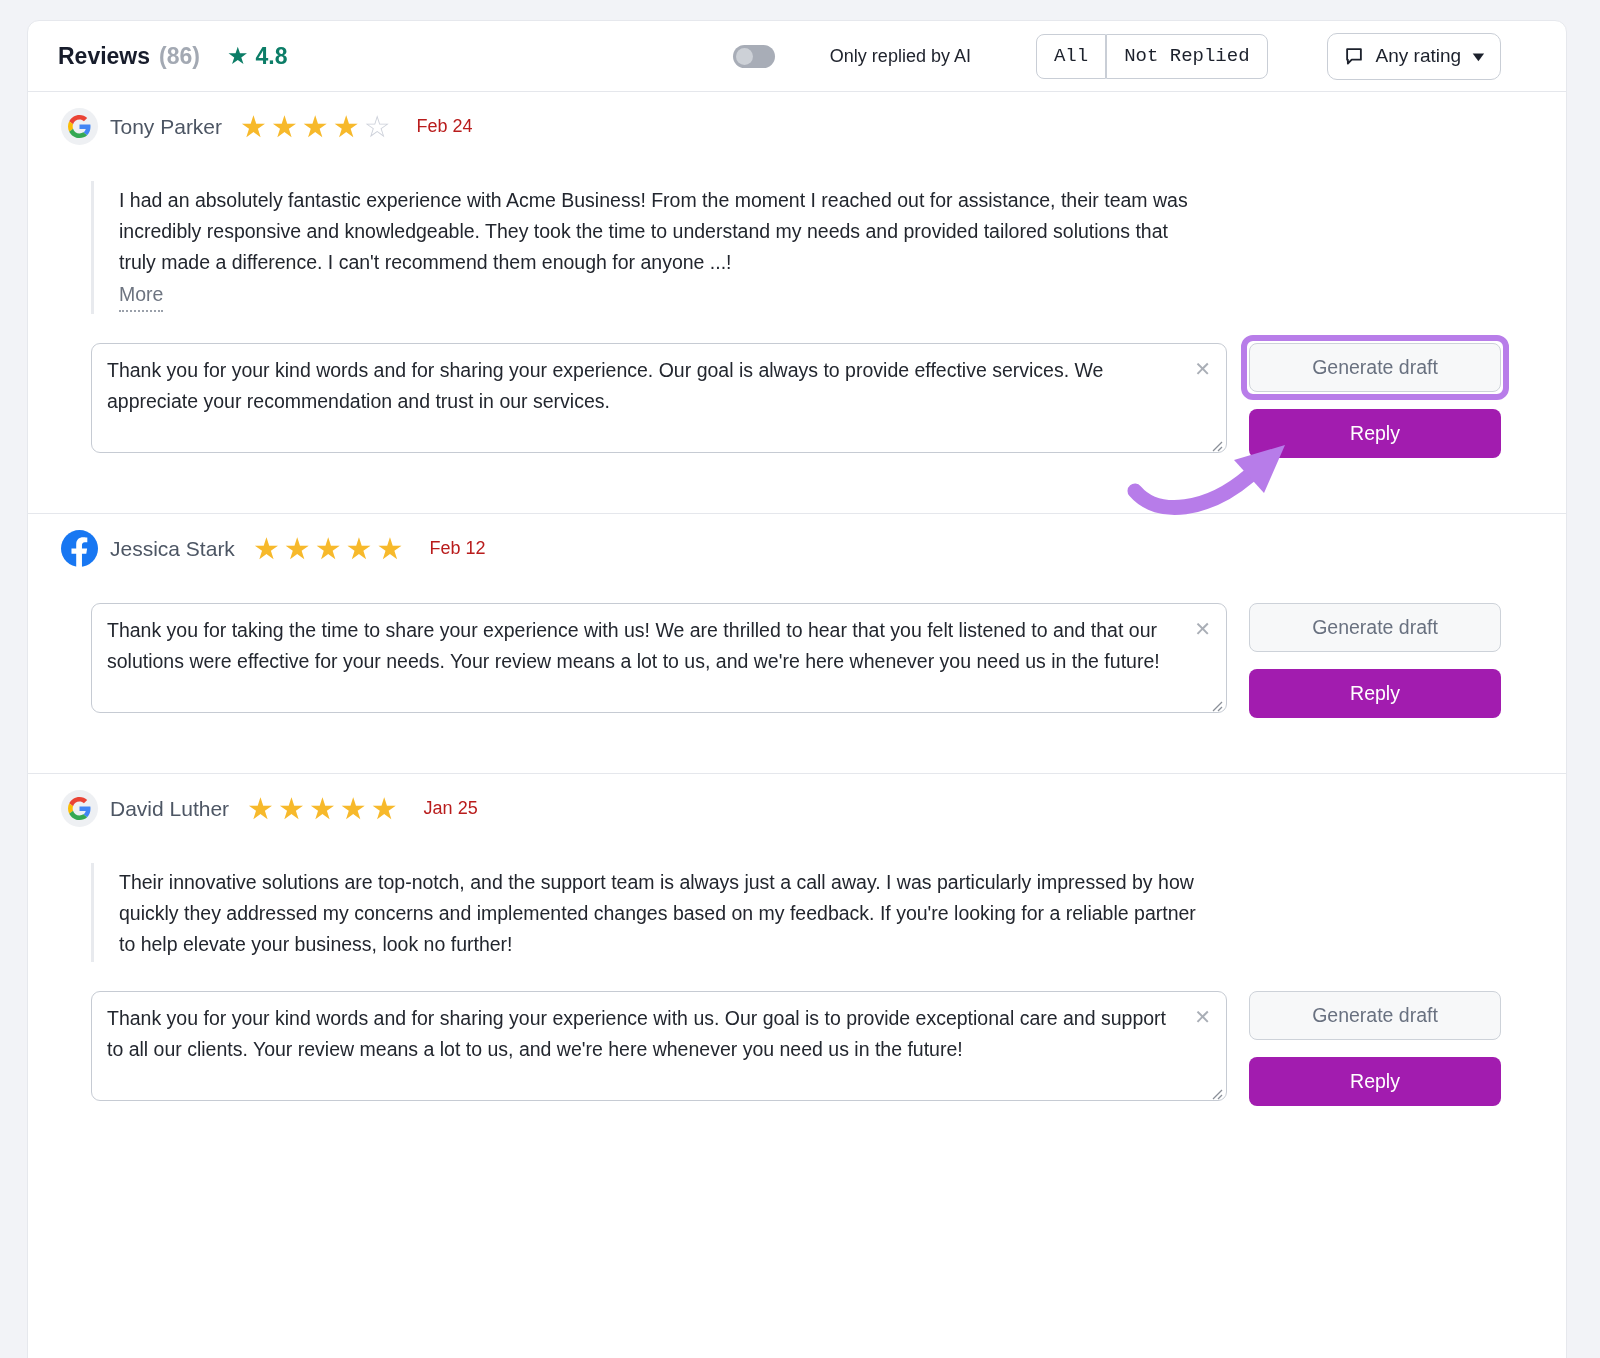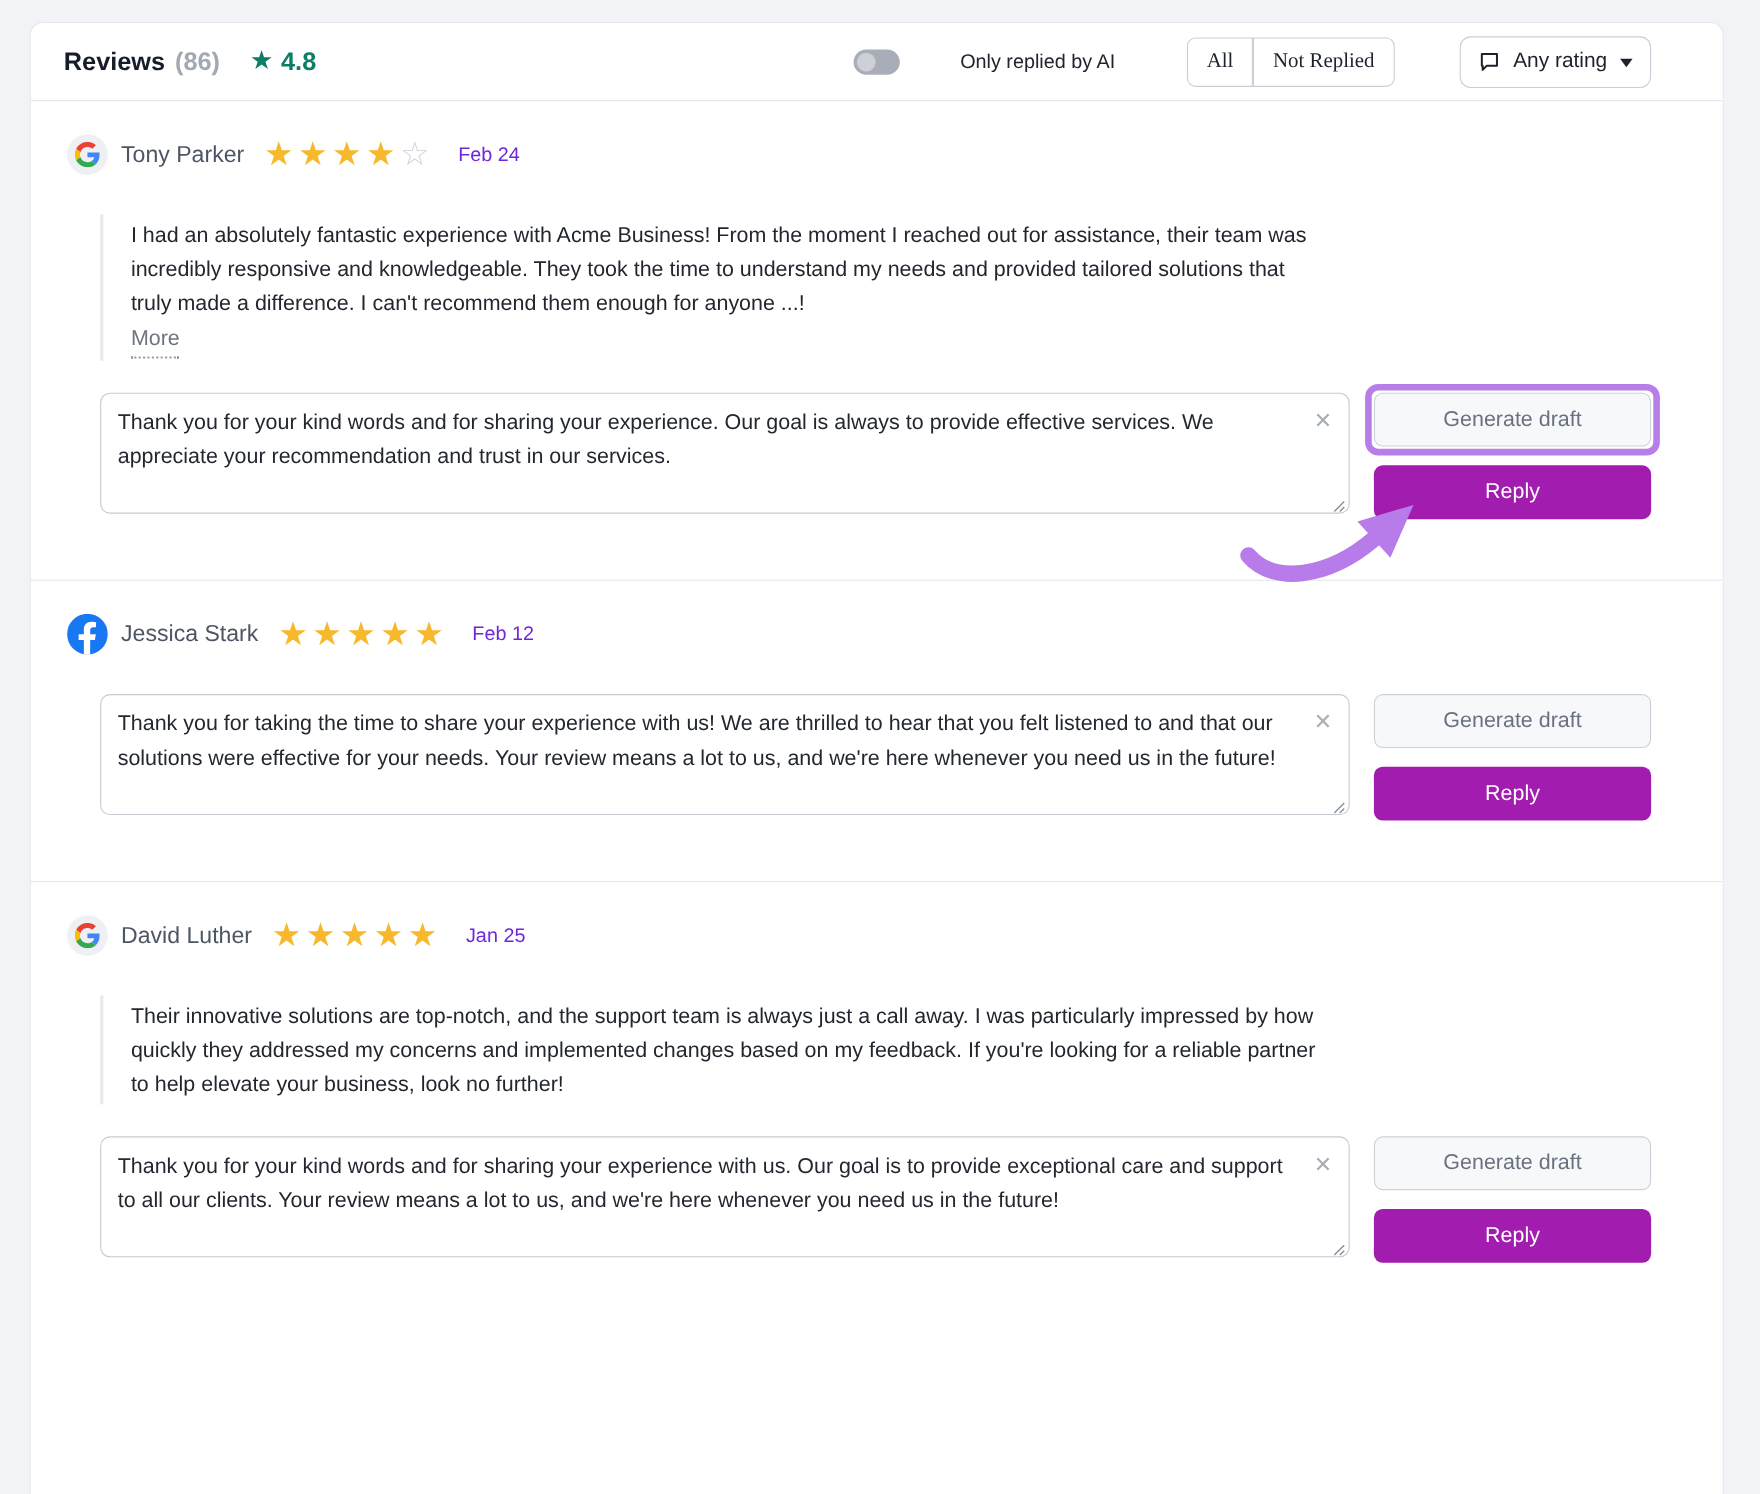--- a/index.html
+++ b/index.html
@@ -17,39 +17,39 @@
   .hd-star{color:#0c7d67;font-size:24px;line-height:1;}
   .hd-score{font-size:23px;font-weight:700;color:#0c7d67;}
   .hd-right{display:flex;align-items:center;gap:43px;}
   .toggle{width:42px;height:23px;border-radius:12px;background:#a8adb7;position:relative;
     margin-right:12px;cursor:pointer;border:none;}
   .toggle .knob{position:absolute;left:3px;top:3px;width:17px;height:17px;border-radius:50%;
     background:#cdd1d7;}
   .toggle-label{font-size:18px;color:#20242e;margin-right:22px;}
   .seg{display:flex;margin-right:16px;}
   .seg .tab{height:45px;padding:0 17px;display:flex;align-items:center;font-size:19px;
-    color:#1c212c;background:#fff;border:1px solid #c9ced6;cursor:pointer;font-family:Liberation Serif, serif;}
+    color:#1c212c;background:#fff;border:1px solid #c9ced6;cursor:pointer;font-family:Liberation Mono, monospace;}
   .tab-all{border-radius:8px 0 0 8px;background:#e7f3fd;border-color:#3187ef;position:relative;z-index:1;}
   .tab-nr{border-radius:0 8px 8px 0;border-left:none;}
   .rating-filter{display:flex;align-items:center;gap:11px;height:47px;padding:0 15px;
     border:1px solid #c9ced6;border-radius:10px;background:#fff;font-size:19px;color:#1c212c;
     cursor:pointer;font-family:inherit;}
   .chev{font-size:13px;color:#1c212c;transform:scaleX(1.5);}
   
-  .review{border-top:1px solid #e5e7ec;padding:30px 65px 55px 33px;}
+  .review{border-top:1px solid #e5e7ec;padding:16px 65px 55px 33px;}
   .review-head{display:flex;align-items:center;margin-bottom:36px;}
   .avatar{width:37px;height:37px;border-radius:50%;display:flex;align-items:center;
     justify-content:center;margin-right:12px;flex:0 0 37px;}
   .avatar.g{background:#eef0f3;}
   .avatar svg{display:block;}
   .name{font-size:21px;color:#4d5664;margin-right:18px;}
   .stars{font-size:30px;letter-spacing:4px;line-height:1;margin-right:22px;white-space:nowrap;}
   .star-f{color:#f7b92b;}
   .star-e{color:#cdd1da;}
-  .date{font-size:18px;color:#6d28d9;}
+  .date{font-size:18px;color:#b91c1c;}
   .quote{border-left:3px solid #e8eaee;margin-left:30px;padding:4px 0 2px 25px;max-width:1115px;}
   .quote p{margin:0;font-size:19.5px;line-height:31px;color:#22262e;}
   .quote .intro{margin-bottom:31px;}
   .more{display:inline-block;margin-top:1px;font-size:19.5px;line-height:31px;color:#6d7480;
     border-bottom:2px dotted #9aa0aa;cursor:pointer;text-decoration:none;}
   .reply-row{display:flex;gap:22px;margin-left:30px;margin-top:29px;position:relative;}
   .ta-wrap{flex:1;position:relative;}
   textarea.draft{width:100%;height:110px;resize:none;border:1px solid #c6cbd3;border-radius:9px;
     padding:11px 48px 11px 15px;font-family:inherit;font-size:19.5px;line-height:31px;color:#23272f;
     background:#fff;outline:none;display:block;}

